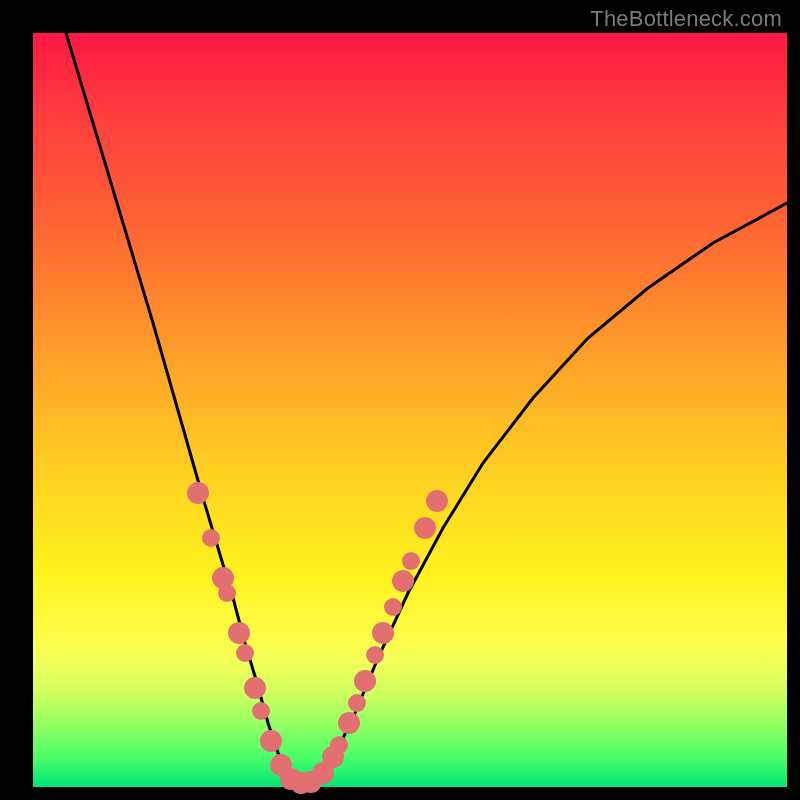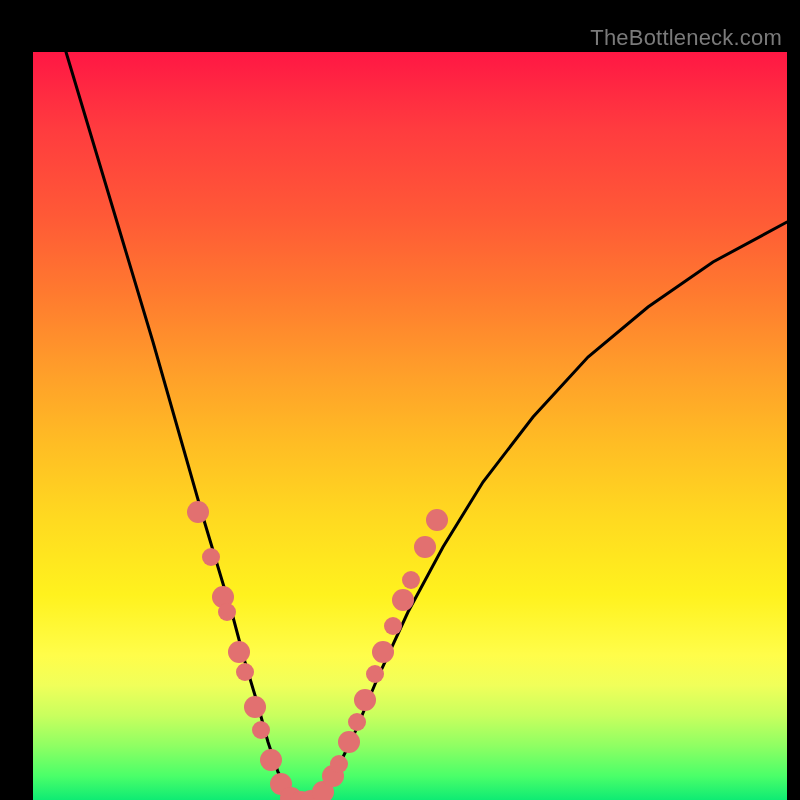--- a/index.html
+++ b/index.html
@@ -9,21 +9,20 @@
     height: 800px;
     overflow: hidden;
     background: #000;
     font-family: Arial, Helvetica, sans-serif;
   }
   .frame {
     position: relative;
     width: 800px;
     height: 700px;
     background: #000;
-    margin-top: 19px;
   }
   .plot-area {
     position: absolute;
     left: 33px;
     top: 33px;
     width: 754px;
     height: 754px;
     
     background: linear-gradient(
       to bottom,

